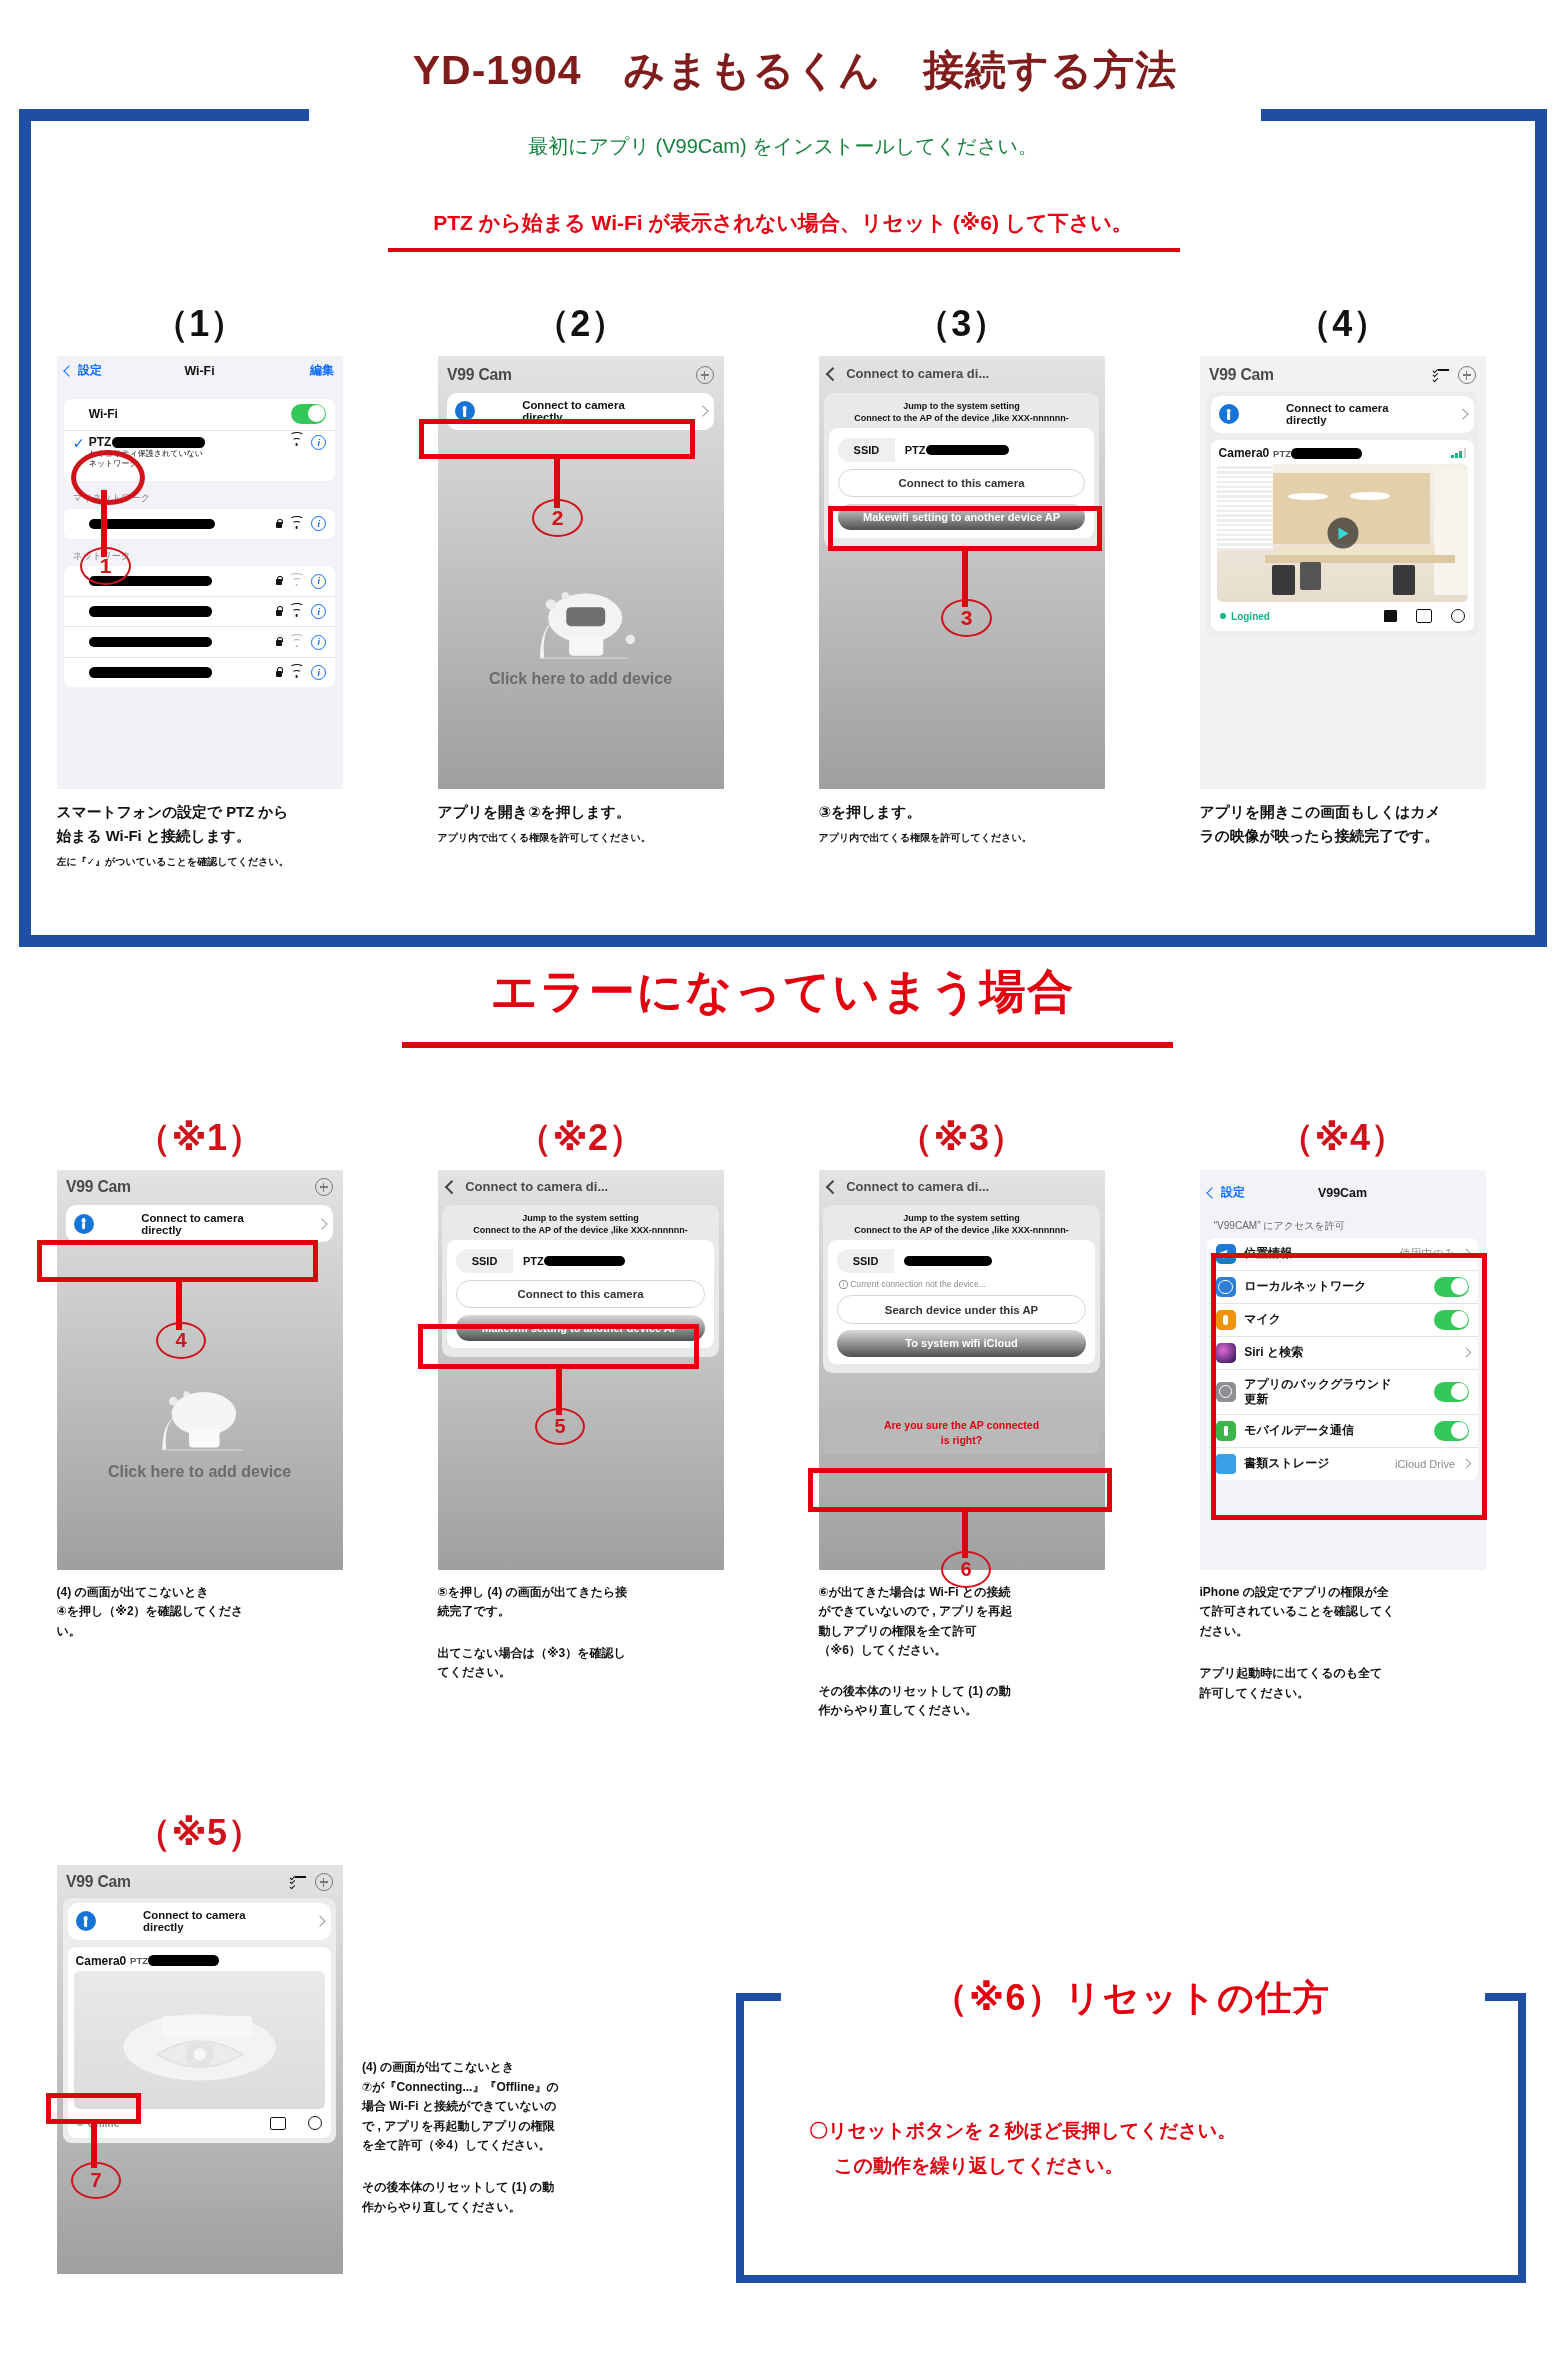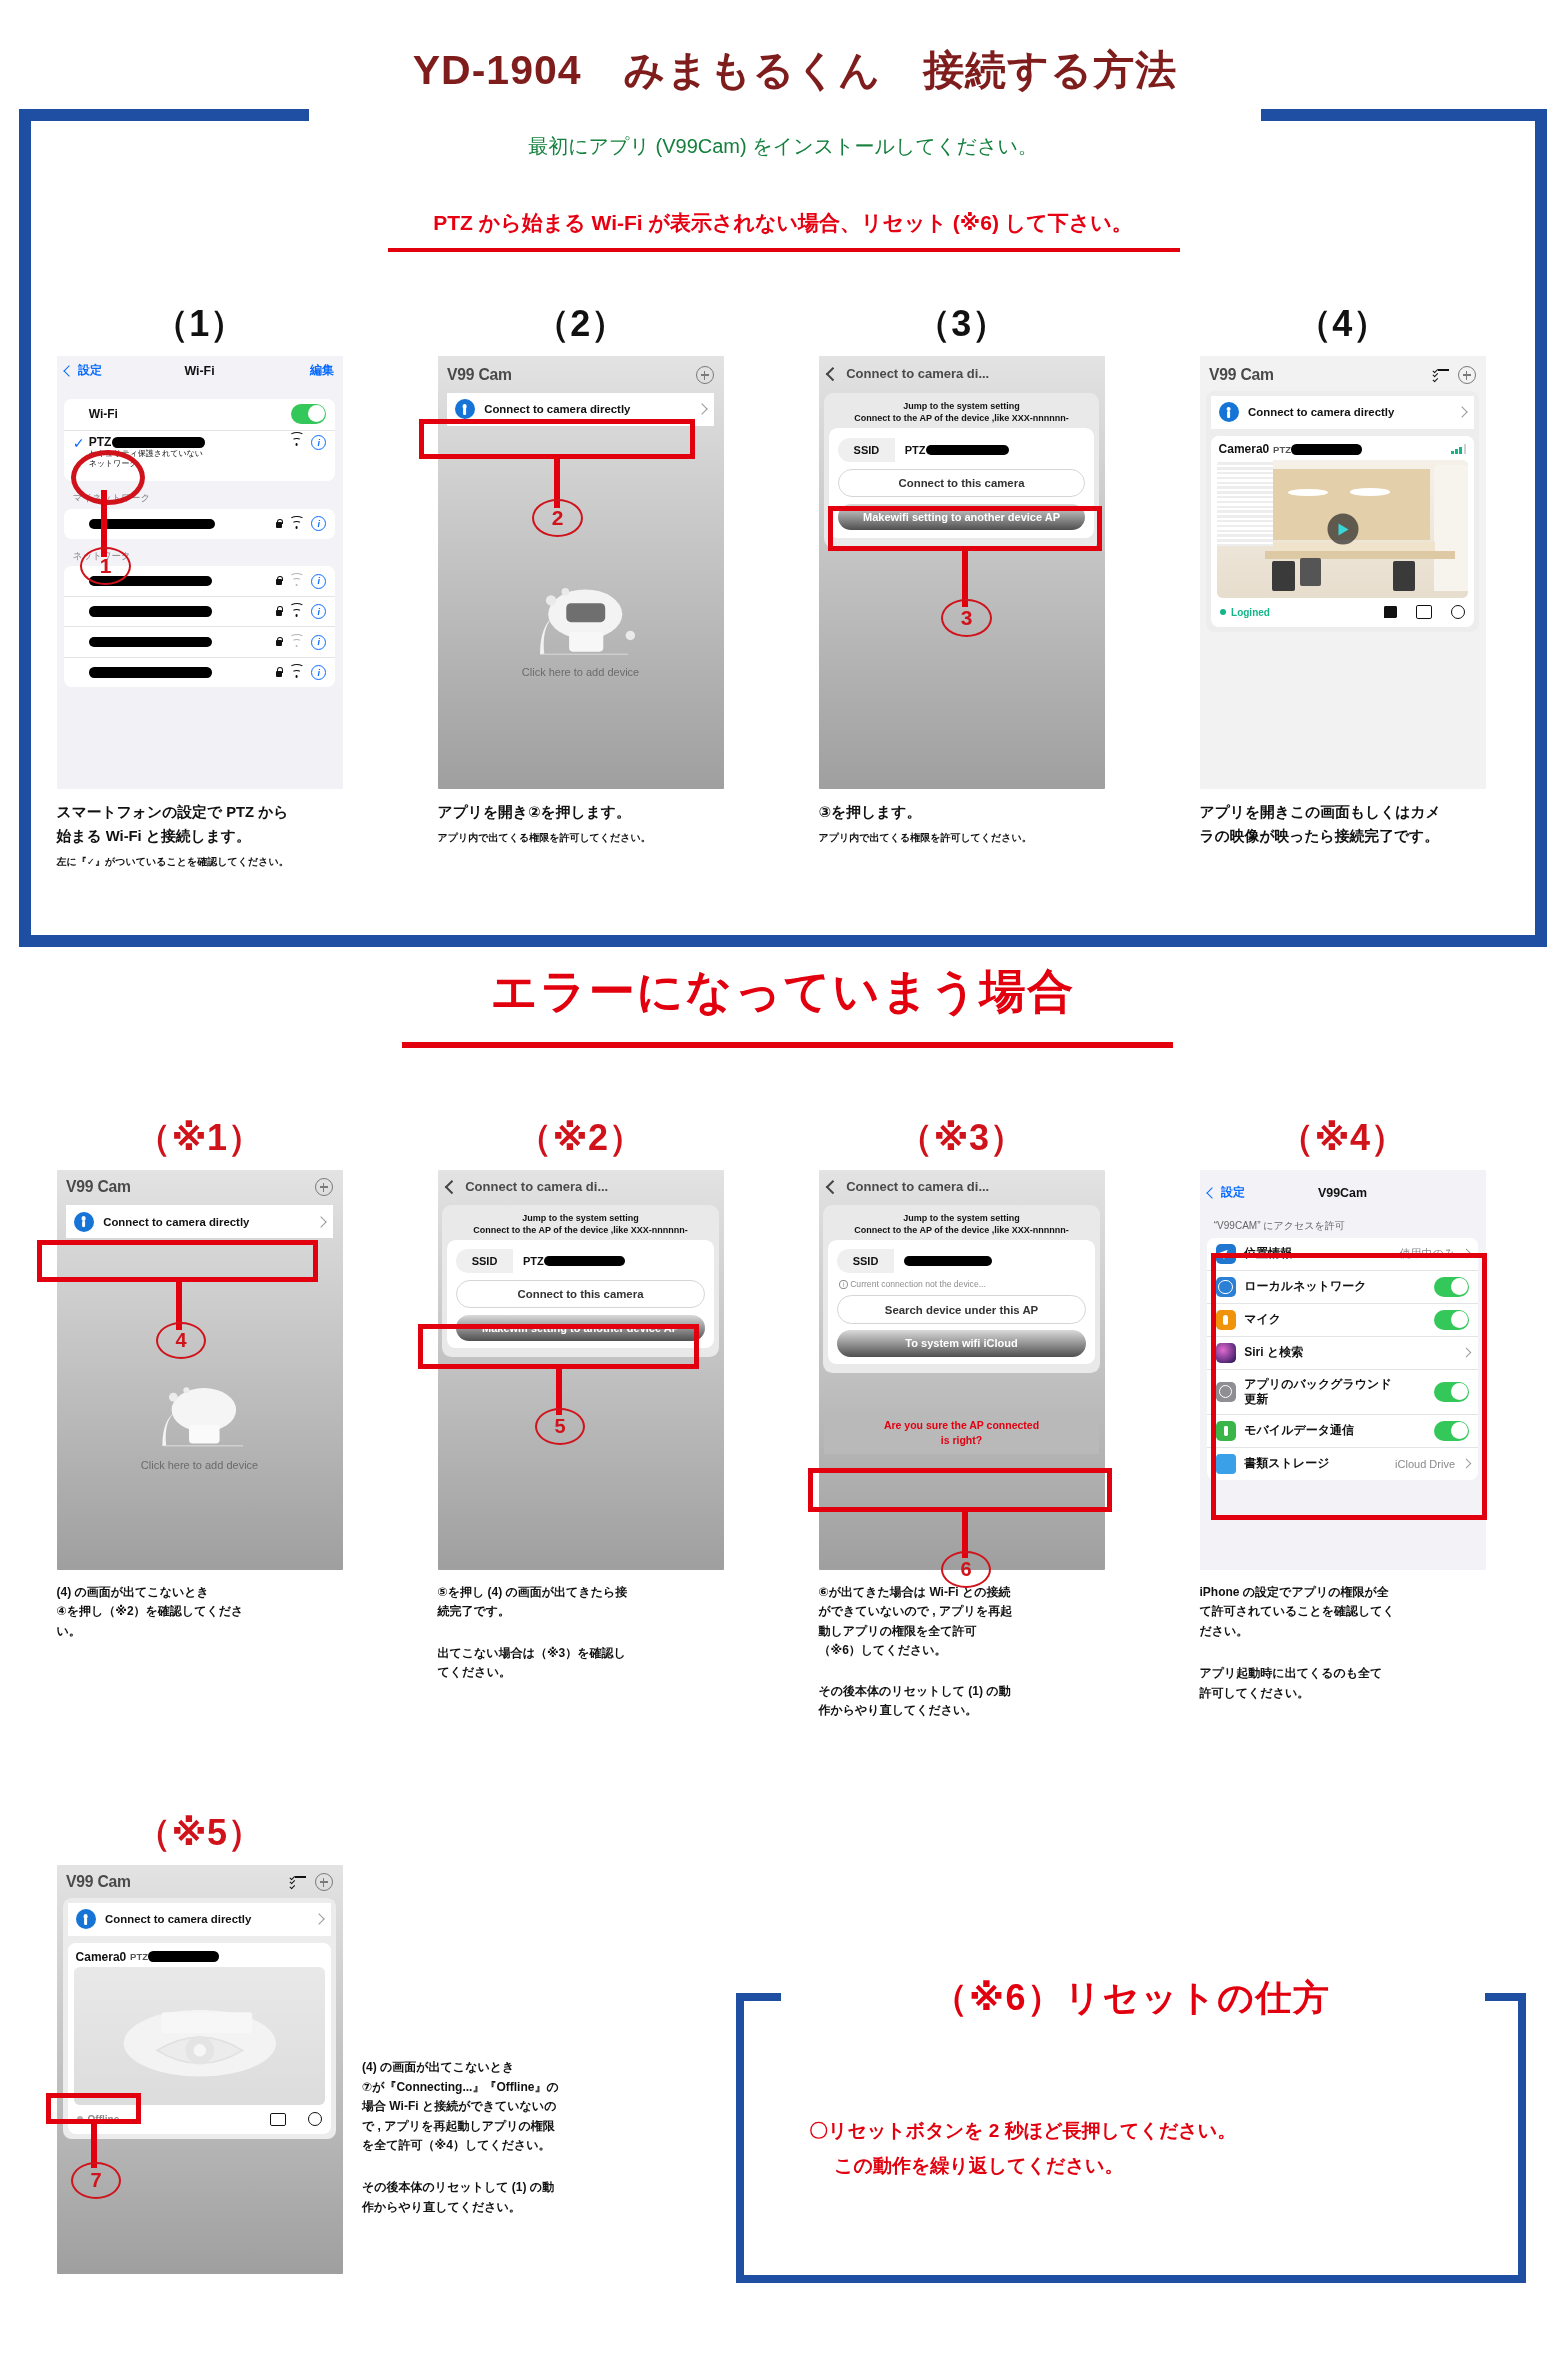--- a/index.html
+++ b/index.html
@@ -93,31 +93,31 @@
   .plus{width:16px;height:16px;border:1.2px solid #7a7a7a;border-radius:50%;position:relative;}
   .plus::before,.plus::after{content:"";position:absolute;background:#7a7a7a;}
   .plus::before{left:3.8px;top:7.1px;width:8.6px;height:1.4px;}
   .plus::after{top:3.8px;left:7.1px;height:8.6px;width:1.4px;}
   .listicon{width:16px;height:12.4px;position:relative;}
   .listicon s{position:absolute;right:0;height:1.7px;width:11.4px;background:#111;}
   .listicon s:nth-child(1){top:1px}.listicon s:nth-child(2){top:5.2px}.listicon s:nth-child(3){top:9.5px}
   .listicon u{position:absolute;left:0;width:3.8px;height:2.4px;border-left:1.2px solid #111;border-bottom:1.2px solid #111;transform:rotate(-45deg);}
   .listicon u:nth-of-type(1){top:0px}.listicon u:nth-of-type(2){top:4.3px}.listicon u:nth-of-type(3){top:8.6px}
   .panel{background:#ededed;border-radius:8.6px;margin:2.9px 6.7px 0 6.7px;padding:4.8px;}
-  .ctcd{background:#fff;border-radius:0;display:flex;align-items:center;padding:6.7px 7.6px;}
+  .ctcd{background:#fff;border-radius:10px;display:flex;align-items:center;padding:6.7px 7.6px;gap:38px;}
   .ctcd-ico{width:20px;height:20px;border-radius:50%;background:#1574d5;position:relative;flex:none;}
   .ctcd-ico::before{content:"";position:absolute;left:50%;top:4.3px;transform:translateX(-50%);
      width:4.8px;height:4.8px;border-radius:50%;background:#fff;}
   .ctcd-ico::after{content:"";position:absolute;left:50%;top:9px;transform:translateX(-50%);
      width:3.8px;height:6.7px;background:#fff;border-radius:1px;}
   .ctcd-txt{font-size:11.4px;font-weight:800;color:#111;margin-left:9.5px;}
   .chev-r{margin-left:auto;width:7.1px;height:7.1px;border-right:1.9px solid #9a9a9a;border-top:1.9px solid #9a9a9a;transform:rotate(45deg);}
   .gradbg{background:linear-gradient(#e3e3e3,#9f9f9f);}
   .cbody{text-align:center;color:#6b6b6b;}
-  .addtxt{font-size:11px;font-weight:400;color:#6b6b6b;}
+  .addtxt{font-size:16px;font-weight:700;color:#6b6b6b;}
 
   
   .cc-head{background:#f2f2f2;display:flex;align-items:center;padding:5.7px 9.5px;}
   .cc-title{font-size:13px;font-weight:800;color:#4a4a4a;margin-left:8.6px;}
   .cc-chev{width:7.6px;height:7.6px;border-left:2.1px solid #444;border-bottom:2.1px solid #444;transform:rotate(45deg);}
   .cc-note{font-size:9px;font-weight:700;text-align:center;color:#111;line-height:1.34;padding:7.6px 2.9px 3.8px;}
   .ssid-row{display:flex;background:#fff;border-radius:475px;overflow:hidden;margin:2.9px 8.6px 0;}
   .ssid-k{background:#efefef;padding:6.2px 16px;font-size:11px;font-weight:800;color:#111;}
   .ssid-v{flex:1;display:flex;align-items:center;padding-left:9.5px;font-size:11px;font-weight:700;color:#111;}
   .btn-out{display:block;margin:6.7px 8.6px 0;border:0.7px solid #d5d5d5;border-radius:475px;background:#fff;

